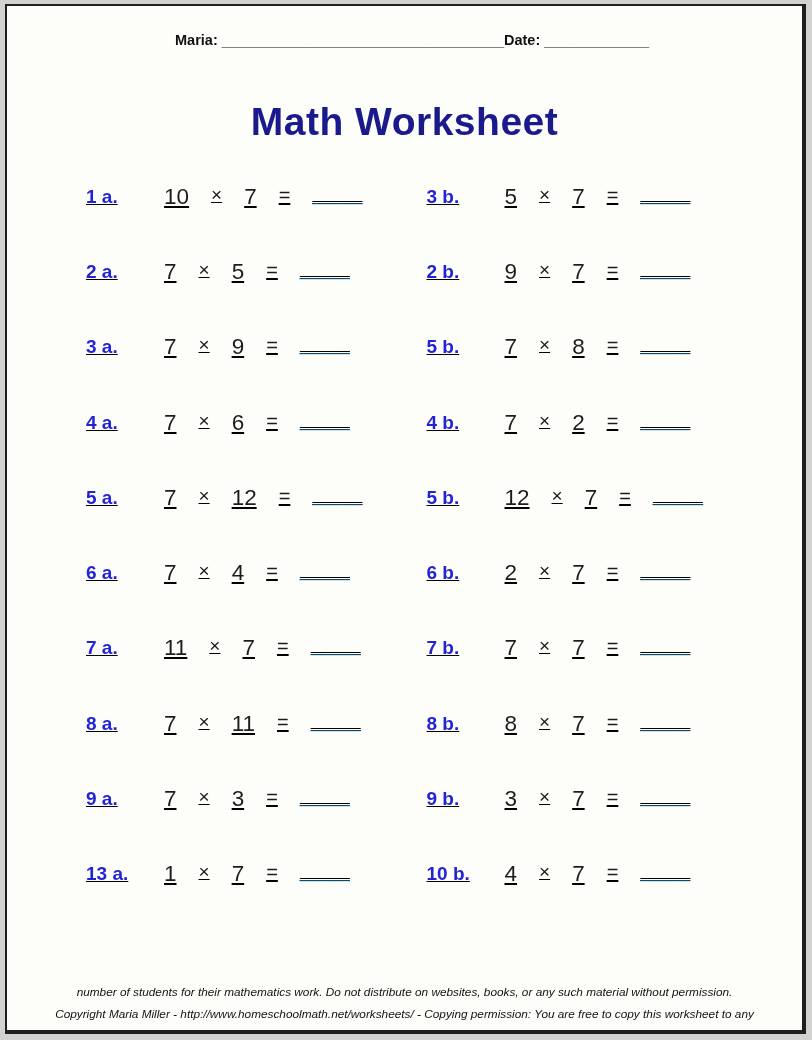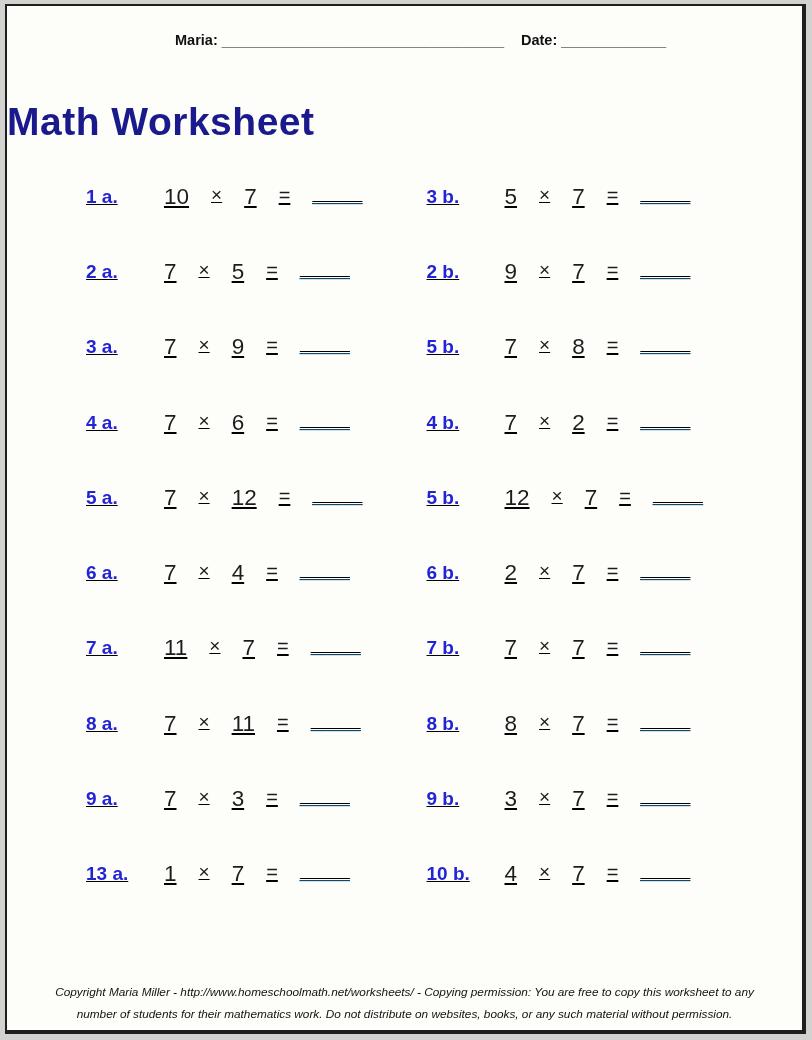--- a/index.html
+++ b/index.html
@@ -35,26 +35,27 @@
     font-weight: bold;
     color: #111;
   }
   .field-line {
     font-size: 14.5px;
     color: #7d7d7d;
     margin-left: 4px;
     letter-spacing: 0;
     text-align: center;
   }
-  .date-label { margin-left: 17px; }
+  .date-label { }
   .title {
     position: absolute;
     top: 94px;
     left: 0;
     width: 100%;
+    text-align: center;
     font-size: 39px;
     font-weight: bold;
     color: var(--title-color, #1a1a8c);
     letter-spacing: 0.5px;
   }
   .problems {
     position: absolute;
     top: 153px;
     left: 0;
     right: 0;
@@ -312,17 +313,17 @@
           <span class="factor">4</span>
           <span class="times">×</span>
           <span class="factor">7</span>
           <span class="eq">=</span>
           <span class="blank">_____</span>
         </span>
       </div>
     </div>
 
   <div class="footer">
+    <div>number of students for their mathematics work. Do not distribute on websites, books, or any such material without permission.</div>
     <div>Copyright Maria Miller - http://www.homeschoolmath.net/worksheets/ - Copying permission: You are free to copy this worksheet to any</div>
-    <div>number of students for their mathematics work. Do not distribute on websites, books, or any such material without permission.</div>
   </div>
 
 </div>
 
 </body></html>

